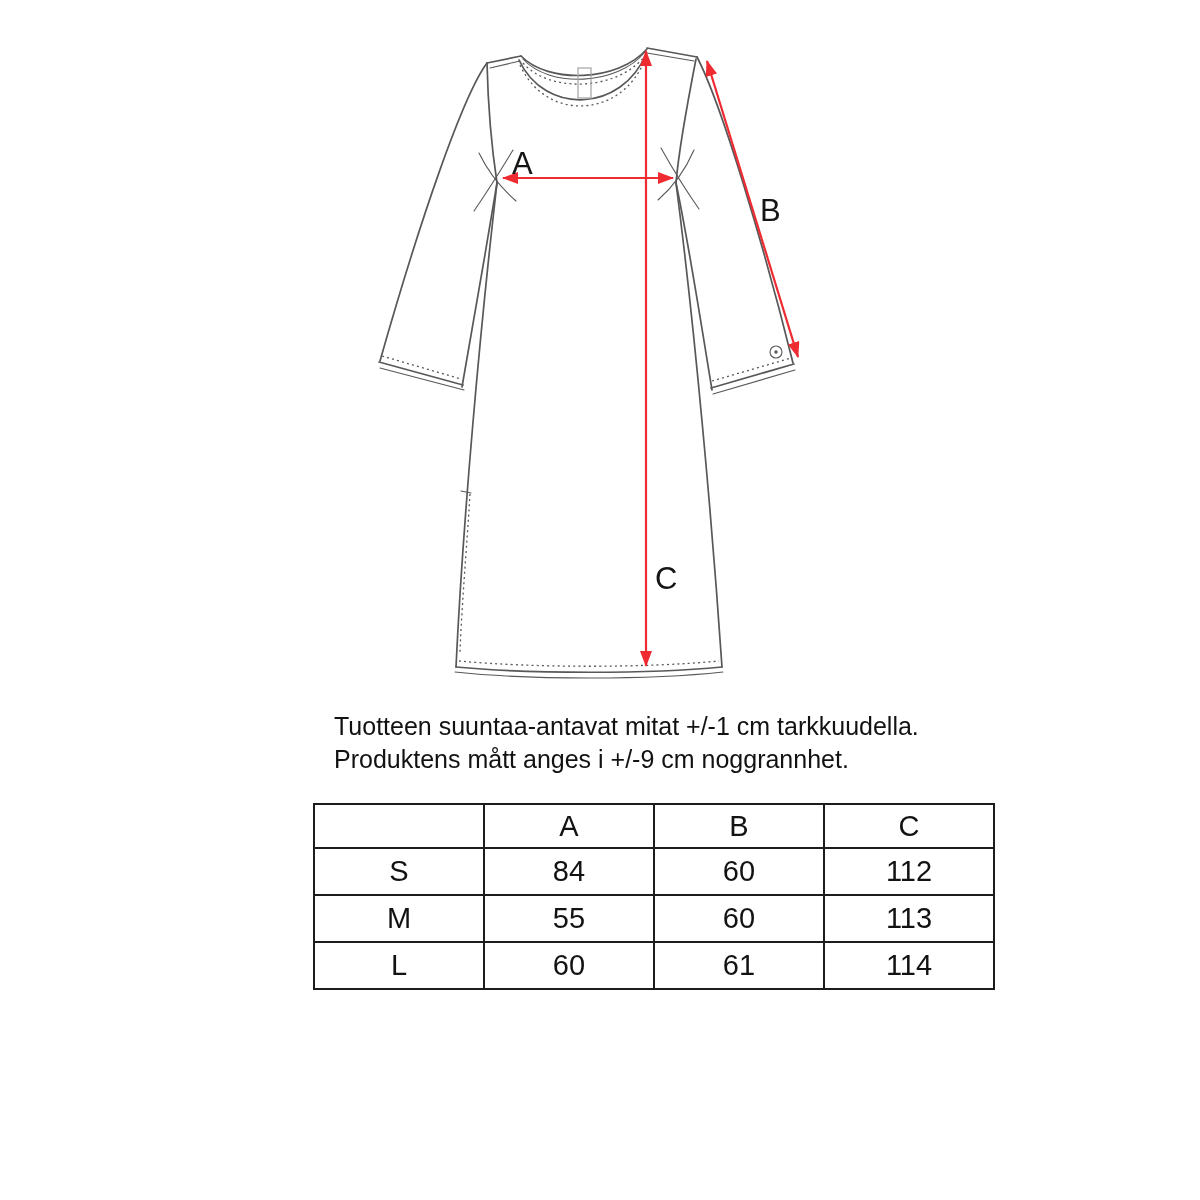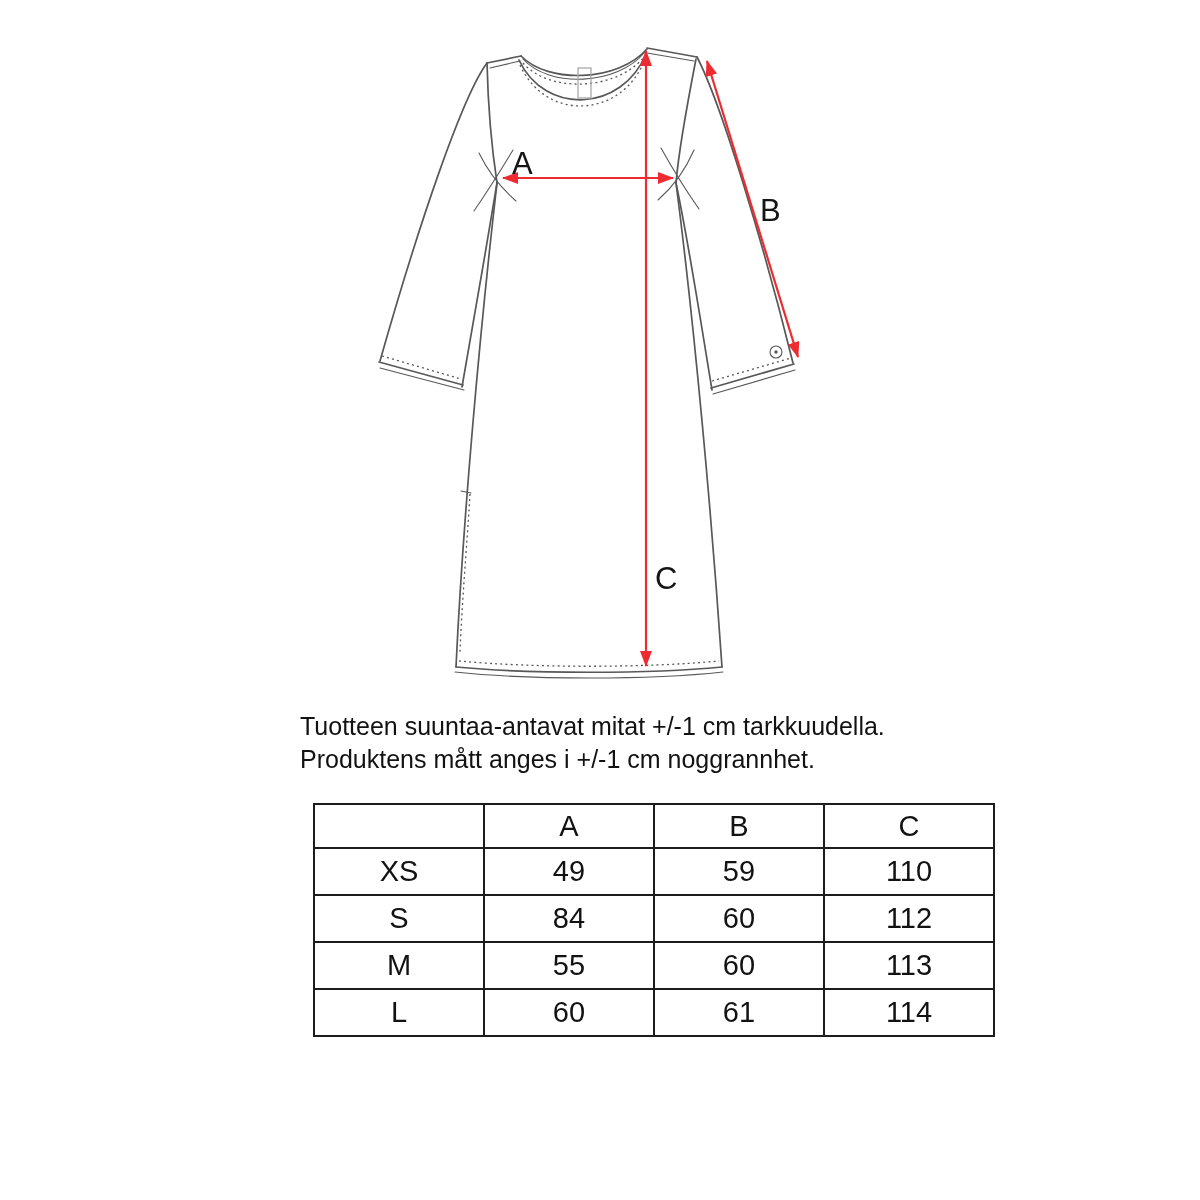--- a/index.html
+++ b/index.html
@@ -16,21 +16,21 @@
   }
   .g{stroke:var(--line-color,#58585a);stroke-width:1.7;fill:none;stroke-linecap:round;}
   .g2{stroke:var(--line-color,#58585a);stroke-width:1.1;fill:none;stroke-linecap:round;}
   .gd{stroke:var(--line-color,#58585a);stroke-width:1.3;fill:none;stroke-dasharray:2 3.2;}
   .tag{stroke:#a2a2a4;stroke-width:1.2;fill:none;}
   .red{stroke:var(--arrow-color,#ee2b31);stroke-width:2.2;fill:none;}
   .ah{fill:var(--arrow-color,#ee2b31);}
   .lbl{font-family:"Liberation Sans",sans-serif;font-size:31px;fill:#151515;}
   
   .notes{
-    position:absolute;left:300px;top:710px;
+    position:absolute;left:334px;top:710px;
     font-size:25px;line-height:33px;color:#121212;
     white-space:nowrap;
   }
   
   table.size{
     position:absolute;left:313px;top:803px;
     border-collapse:collapse;
     table-layout:fixed;
     width:680px;
     font-size:29px;color:#121212;
@@ -110,45 +110,39 @@
       <line class="red" x1="707" y1="61" x2="798" y2="357" marker-start="url(#arrow)" marker-end="url(#arrow)"></line>
       <line class="red" x1="646" y1="51" x2="646" y2="666" marker-start="url(#arrow)" marker-end="url(#arrow)"></line>
       <text class="lbl" x="512" y="174">A</text>
       <text class="lbl" x="760" y="221">B</text>
       <text class="lbl" x="655" y="589">C</text>
     </g>
   </svg>
 
   <div class="notes">
     <div>Tuotteen suuntaa-antavat mitat +/-1 cm tarkkuudella.</div>
-    <div>Produktens mått anges i +/-1 cm noggrannhet.</div>
+    <div>Produktens mått anges i +/-9 cm noggrannhet.</div>
   </div>
 
   <table class="size">
     <colgroup>
         <col>
         <col>
         <col>
         <col>
       </colgroup>
     <thead>
       <tr>
         <th></th>
         <th>A</th>
         <th>B</th>
         <th>C</th>
       </tr>
     </thead>
     <tbody>
-      <tr>
-        <td>XS</td>
-        <td>49</td>
-        <td>59</td>
-        <td>110</td>
-      </tr>
       <tr>
         <td>S</td>
         <td>84</td>
         <td>60</td>
         <td>112</td>
       </tr>
       <tr>
         <td>M</td>
         <td>55</td>
         <td>60</td>

